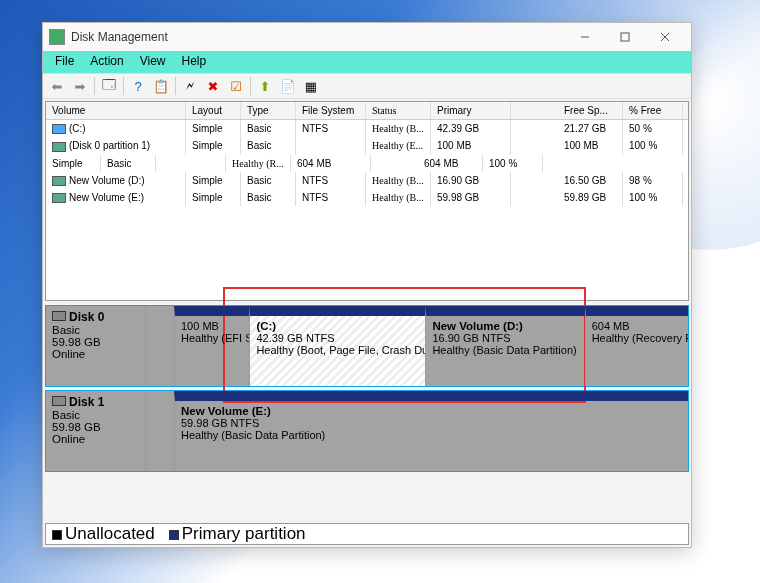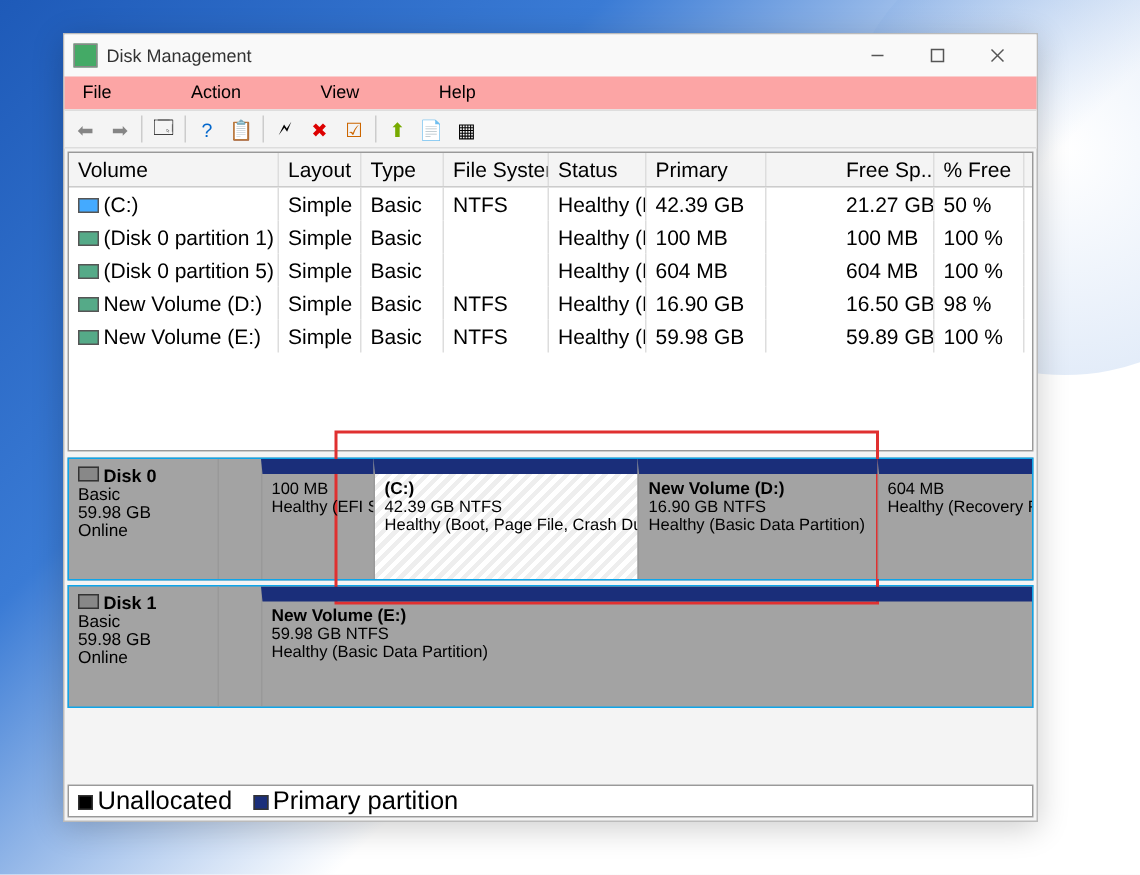--- a/index.html
+++ b/index.html
@@ -4,31 +4,31 @@
 <style>
   * { box-sizing: border-box; font-family: "Segoe UI", Tahoma, sans-serif; }
   body { margin: 0; background: linear-gradient(135deg, #1e5ab8 0%, #3a7bd5 30%, #ffffff 60%); width: 760px; height: 583px; position: relative; overflow: hidden; }
   .bg-curve { position: absolute; right: -100px; top: -50px; width: 300px; height: 300px; border-radius: 50%; background: radial-gradient(circle, rgba(255,255,255,0.3), rgba(58,123,213,0.2)); }
   .window { position: absolute; left: 42px; top: 22px; width: 650px; height: 526px; background: #f4f4f4; border: 1px solid #bbb; box-shadow: 0 4px 20px rgba(0,0,0,0.2); display: flex; flex-direction: column; }
   .titlebar { height: 28px; display: flex; align-items: center; padding: 0 6px; background: #f9f9f9; }
   .titlebar .app-icon { width: 16px; height: 16px; background: #4a6; border: 1px solid #888; margin-right: 6px; }
   .titlebar .title { font-size: 12px; color: #333; flex: 1; }
   .titlebar .ctrl { width: 40px; height: 26px; display: flex; align-items: center; justify-content: center; font-size: 14px; color: #555; }
   .titlebar .ctrl svg { stroke: #555; fill: none; stroke-width: 1; }
-  .menubar { height: 22px; display: flex; padding: 0 4px; background: #fca5a5; gap: 37px; }
+  .menubar { height: 22px; display: flex; padding: 0 4px; background: #5eead4; }
   .menubar span { font-size: 12px; padding: 3px 8px; color: #000; }
   .toolbar { height: 26px; display: flex; align-items: center; padding: 0 3px; background: #f4f4f4; border-top: 1px solid #ddd; border-bottom: 1px solid #ddd; gap: 1px; }
   .tbtn { width: 22px; height: 22px; display: flex; align-items: center; justify-content: center; border: 1px solid transparent; font-size: 13px; }
   .tbtn.disabled { opacity: 0.45; }
   .tsep { width: 1px; height: 18px; background: #ccc; margin: 0 2px; }
   .table-wrap { background: #fff; border: 1px solid #999; margin: 2px; height: 200px; overflow: hidden; }
   .thead { display: flex; background: #f4f4f4; border-bottom: 1px solid #ccc; }
-  .thead div, .trow div { font-size: 14px; padding: 3px 6px; border-right: 1px solid #ddd; white-space: nowrap; overflow: hidden; }
+  .thead div, .trow div { font-size: 10px; padding: 3px 6px; border-right: 1px solid #ddd; white-space: nowrap; overflow: hidden; }
   .thead div { color: #000; }
-  .c-vol { width: 140px; } .c-lay { width: 55px; } .c-typ { width: 55px; } .c-fs { width: 70px; } .c-st { width: 65px; } .c-cap { width: 80px; } .c-free { width: 65px; margin-left: 47px; } .c-pct { width: 60px; }
+  .c-vol { width: 140px; } .c-lay { width: 55px; } .c-typ { width: 55px; } .c-fs { width: 70px; } .c-st { width: 65px; font-family: Liberation Serif, serif; } .c-cap { width: 80px; } .c-free { width: 65px; margin-left: 47px; } .c-pct { width: 60px; }
   .trow { display: flex; }
   .trow div { color: #000; }
   .vol-icon { display:inline-block; width:14px; height:10px; background:#5a8; border:1px solid #555; margin-right:3px; vertical-align:middle; }
   .vol-icon.blue { background:#4af; }
   .graphical { background:#f4f4f4; margin:2px; flex:1; display:flex; flex-direction:column; }
   .disk-row { display:flex; height:82px; border:1px solid #0ea5e9; background:#a3a3a3; margin-bottom:3px;gap:28px; }
   .disk-label { width:100px; border-right:1px solid #999; padding:4px 6px; font-size:11.5px; }
   .disk-label .dicon { display:inline-block; width:14px; height:10px; background:#888; border:1px solid #333; margin-right:3px; }
   .disk-label b { font-size:12px; }
   .disk-parts { flex:1; display:flex; overflow:hidden; position:relative; }
@@ -116,21 +116,20 @@
           <div class="c-vol"><span class="vol-icon "></span>(Disk 0 partition 1)</div>
           <div class="c-lay">Simple</div>
           <div class="c-typ">Basic</div>
           <div class="c-fs"></div>
           <div class="c-st">Healthy (E...</div>
           <div class="c-cap">100 MB</div>
           <div class="c-free">100 MB</div>
           <div class="c-pct">100 %</div>
         </div>
         <div class="trow">
-          <div class="c-vol"><span class="vol-icon "></span>(Disk 0 partition 5)</div>
           <div class="c-lay">Simple</div>
           <div class="c-typ">Basic</div>
           <div class="c-fs"></div>
           <div class="c-st">Healthy (R...</div>
           <div class="c-cap">604 MB</div>
           <div class="c-free">604 MB</div>
           <div class="c-pct">100 %</div>
         </div>
         <div class="trow">
           <div class="c-vol"><span class="vol-icon "></span>New Volume (D:)</div>

